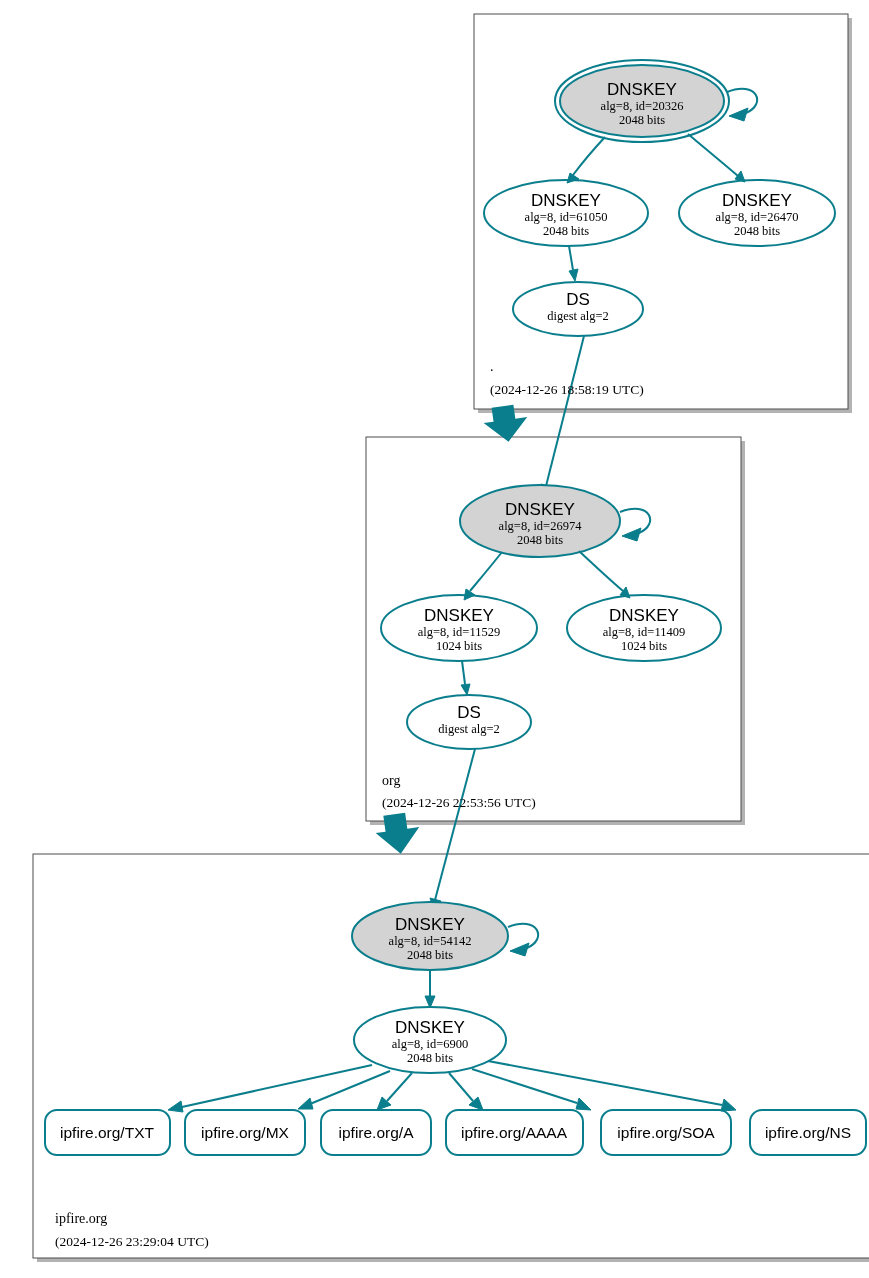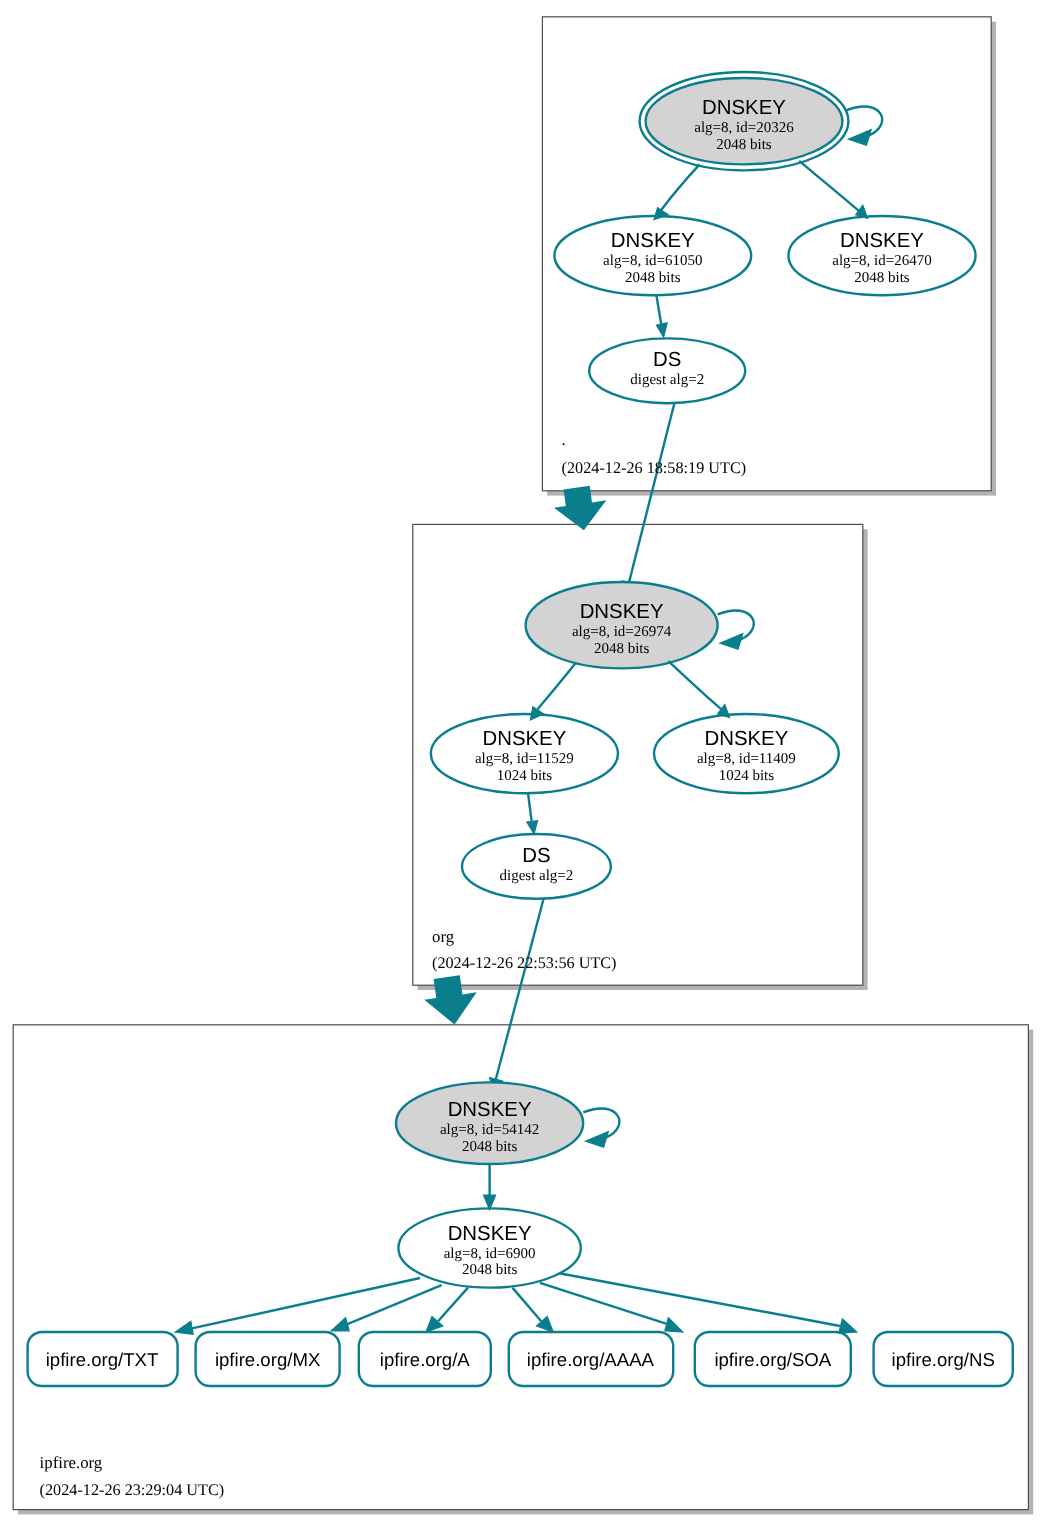--- a/index.html
+++ b/index.html
@@ -11,20 +11,21 @@
   body {
     font-family: "Liberation Sans", sans-serif;
     width: 869px;
     height: 1278px;
     overflow: hidden;
   }
   #canvas {
     position: relative;
     width: 805px;
     height: 1278px;
+    margin-left: 22px;
   }
   #graph {
     position: absolute;
     top: 0;
     left: 0;
     width: 869px;
     height: 1278px;
   }
   .zone-rect {
     fill: #ffffff;

